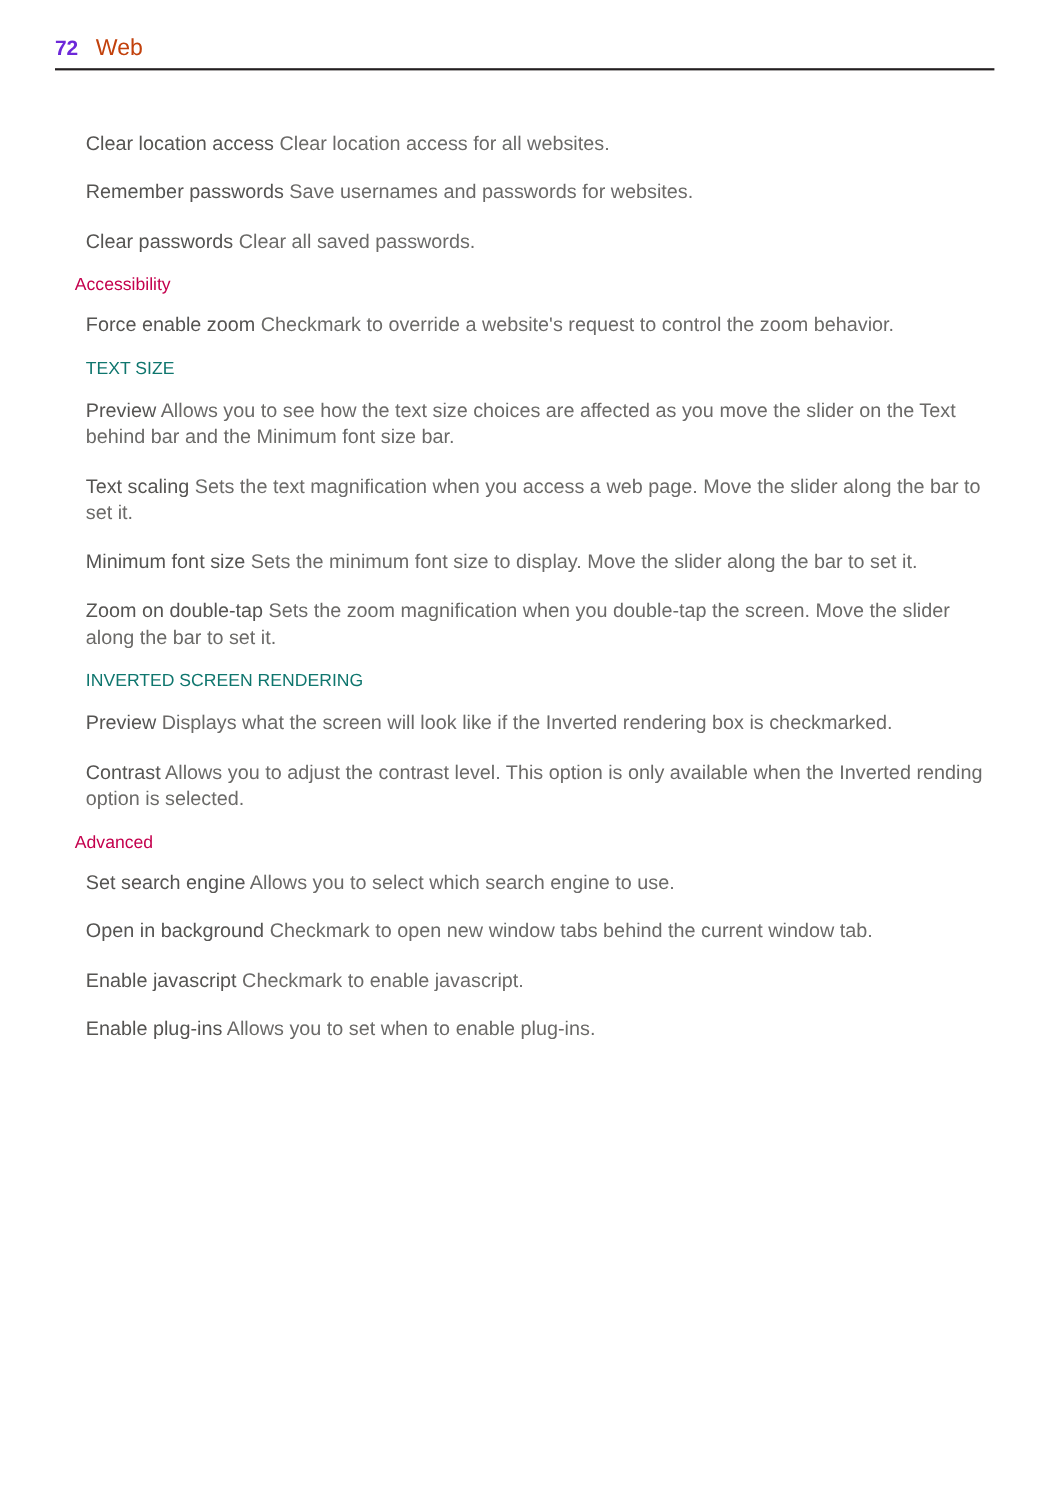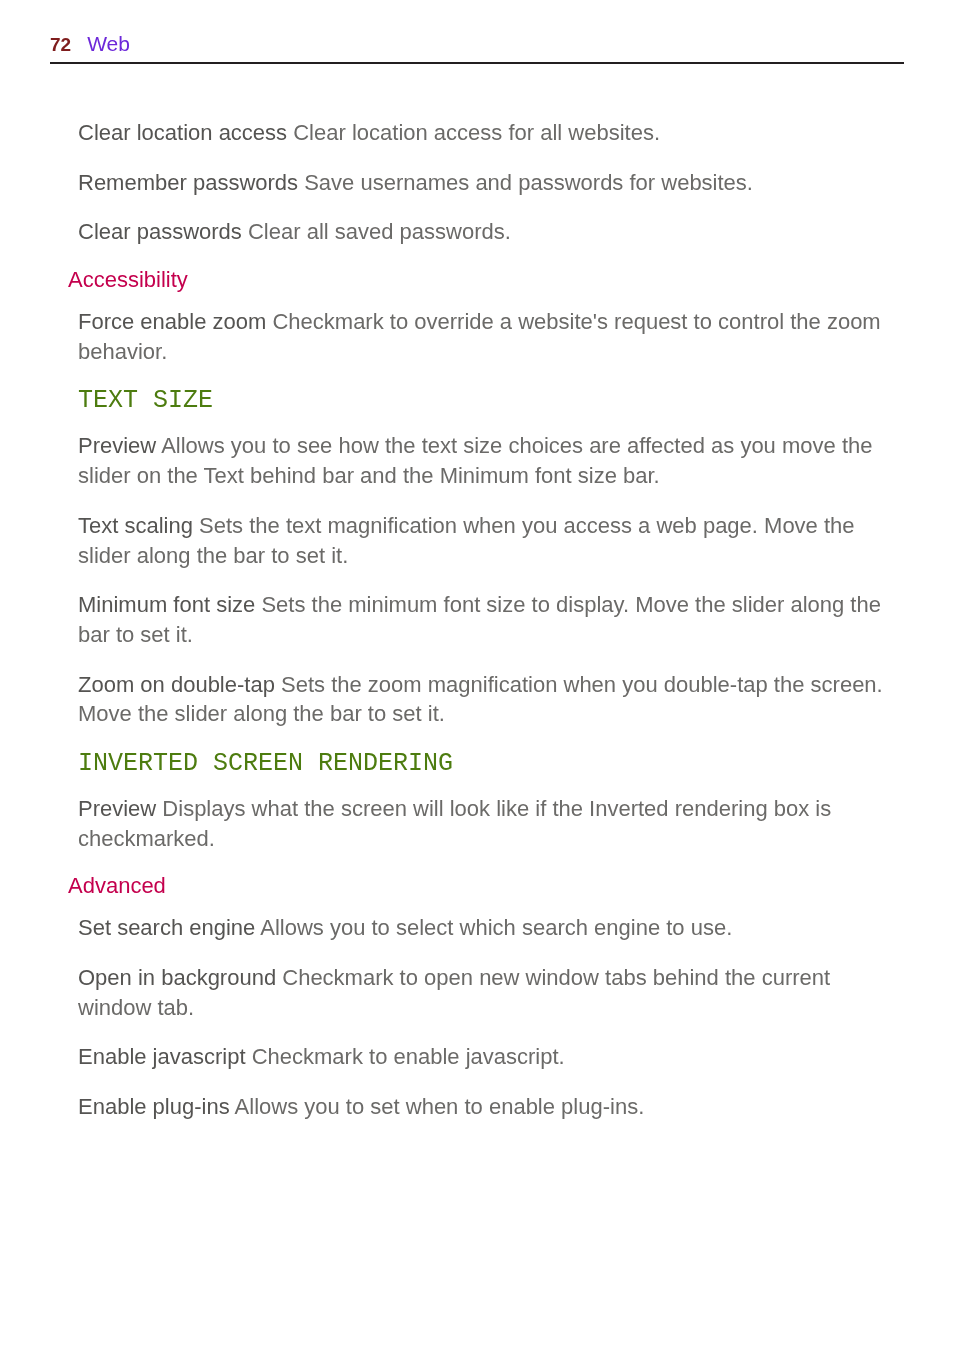--- a/index.html
+++ b/index.html
@@ -19,56 +19,55 @@
   .header {
     display: flex;
     align-items: baseline;
     border-bottom: 2px solid #231f20;
     padding-bottom: 6px;
     margin-bottom: 54px;
   }
   .page-number {
     font-size: 19px;
     font-weight: 600;
-    color: #7f1d1d;
+    color: #6d28d9;
     margin-right: 16px;
     text-align: center;
   }
   .header-title {
     font-size: 21px;
     font-weight: 500;
-    color: #6d28d9;
+    color: #c2410c;
   }
   .body {
     padding-left: 28px;
     padding-right: 10px;
   }
   .para {
-    font-size: 22px;
+    font-size: 18px;
     line-height: 1.35;
     margin: 0 0 20px 0;
     color: #6b6a68;
     font-weight: 400;
   }
   .para .label {
     color: #555452;
     font-weight: 500;
   }
   .section-heading {
-    font-size: 22px;
+    font-size: 16px;
     color: #c4004d;
     font-weight: 500;
     margin: 17px 0 14px -10px;
   }
   .subheading {
-    font-size: 25px;
-    color: #4d7c0f;
+    font-size: 16px;
+    color: #0f766e;
     font-weight: 500;
     margin: 14px 0 16px 0;
-    font-family: Liberation Mono, monospace;
   }
 </style>
 </head>
 <body>
 
 <div class="page">
 
   <div class="header">
     <span class="page-number">72</span>
     <span class="header-title">Web</span>
@@ -105,20 +104,23 @@
     </p>
     <p class="para">
       <span class="label">Zoom on double-tap</span><span>  Sets the zoom magnification when you double-tap the screen.  Move the slider along the bar to set it.</span>
     </p>
 
     <div class="subheading">INVERTED SCREEN RENDERING</div>
 
     <p class="para">
       <span class="label">Preview</span><span>  Displays what the screen will look like if the Inverted rendering box is checkmarked.</span>
     </p>
+    <p class="para">
+      <span class="label">Contrast</span><span>  Allows you to adjust the contrast level. This option is only available when the Inverted rending option is selected.</span>
+    </p>
 
     <div class="section-heading">Advanced</div>
 
     <p class="para">
       <span class="label">Set search engine</span><span>  Allows you to select which search engine to use.</span>
     </p>
     <p class="para">
       <span class="label">Open in background</span><span>  Checkmark to open new window tabs behind the current window tab.</span>
     </p>
     <p class="para">

